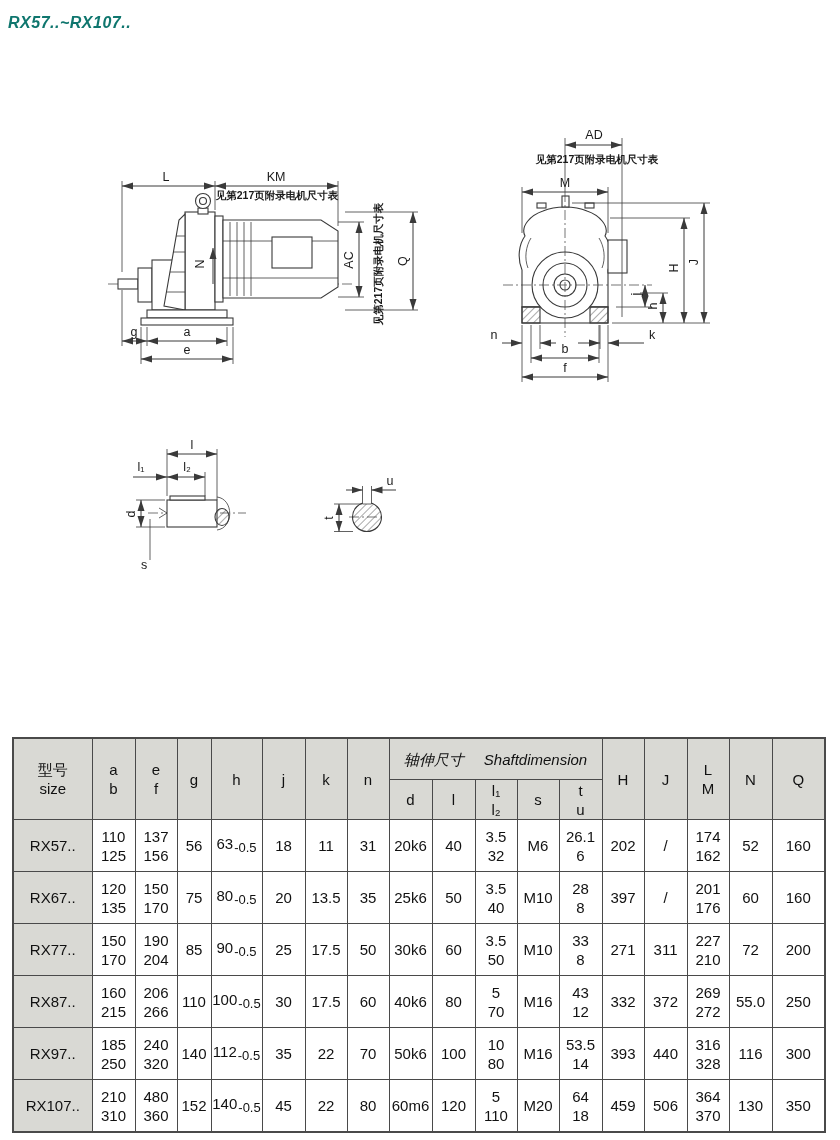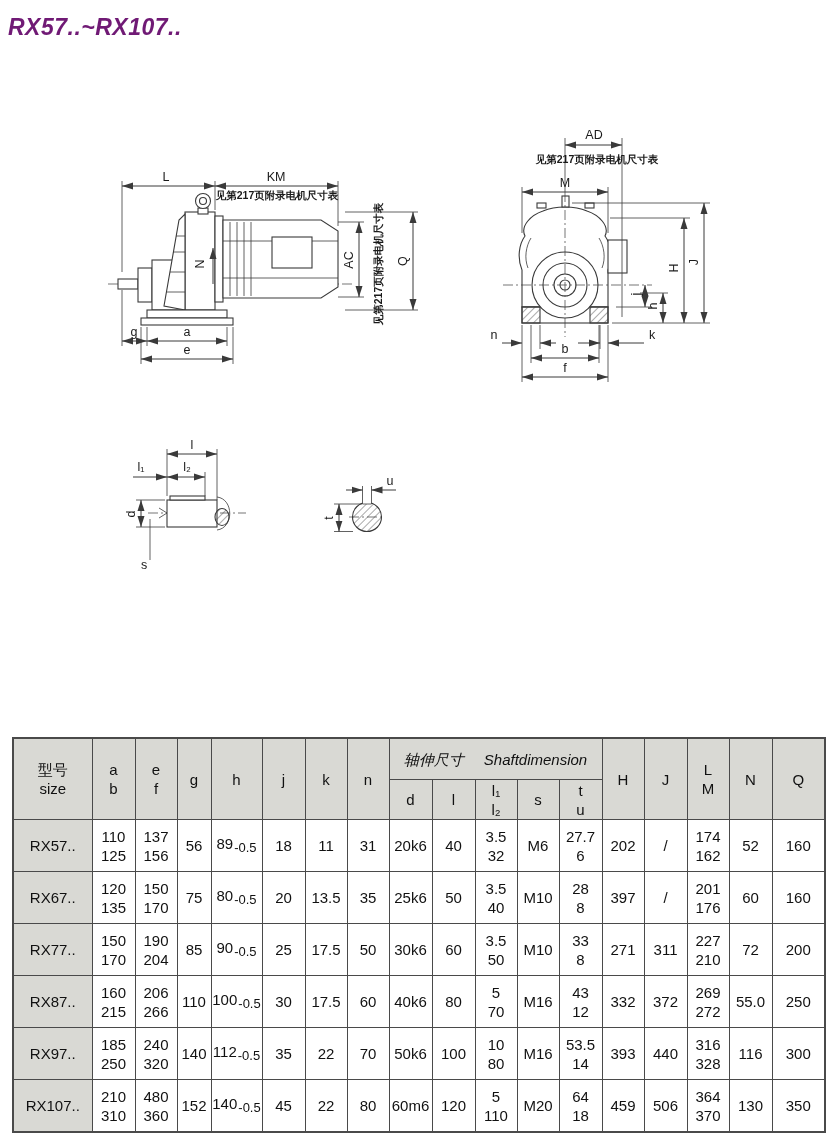--- a/index.html
+++ b/index.html
@@ -1,22 +1,22 @@
 <!DOCTYPE html>
 <html><head>
 <meta charset="utf-8">
 <style>
   html,body{margin:0;padding:0;}
   body{
     width:840px;height:1140px;position:relative;background:#ffffff;
     font-family:"Liberation Sans", sans-serif;overflow:hidden;color:#111;
   }
   .title{
-    position:absolute;left:8px;top:14px;font-size:23px;font-weight:bold;
-    font-style:italic;letter-spacing:.5px;color:#701a75;
+    position:absolute;left:8px;top:14px;font-size:16px;font-weight:bold;
+    font-style:italic;letter-spacing:.5px;color:#0f766e;
   }
   svg.draw{position:absolute;left:0;top:110px;}
   svg text{font-family:"Liberation Sans", sans-serif;}
   .lbl{font-size:12.5px;fill:#1a1a1a;}
   .note{font-size:10.5px;font-weight:600;fill:#1a1a1a;}
   .of{fill:#ffffff;stroke:#3a3a3a;stroke-width:1.1;}
   .hf{fill:url(#hatch);stroke:#3a3a3a;stroke-width:1.1;}
   .d{stroke:#3a3a3a;stroke-width:1;}
   .e{stroke:#3a3a3a;stroke-width:.8;fill:none;}
   .cl{stroke:#3a3a3a;stroke-width:.7;stroke-dasharray:10 3 2 3;}
@@ -295,33 +295,33 @@
       <td class="model">RX57..</td>
       <td>
           <div>110</div>
           <div>125</div>
         </td>
       <td>
           <div>137</div>
           <div>156</div>
         </td>
       <td>56</td>
-      <td><span>89</span><span class="tol">-0.5</span></td>
+      <td><span>63</span><span class="tol">-0.5</span></td>
       <td>18</td>
       <td>11</td>
       <td>31</td>
       <td>20k6</td>
       <td>40</td>
       <td>
           <div>3.5</div>
           <div>32</div>
         </td>
       <td>M6</td>
       <td>
-          <div>27.7</div>
+          <div>26.1</div>
           <div>6</div>
         </td>
       <td>202</td>
       <td>/</td>
       <td>
           <div>174</div>
           <div>162</div>
         </td>
       <td>52</td>
       <td>160</td>

